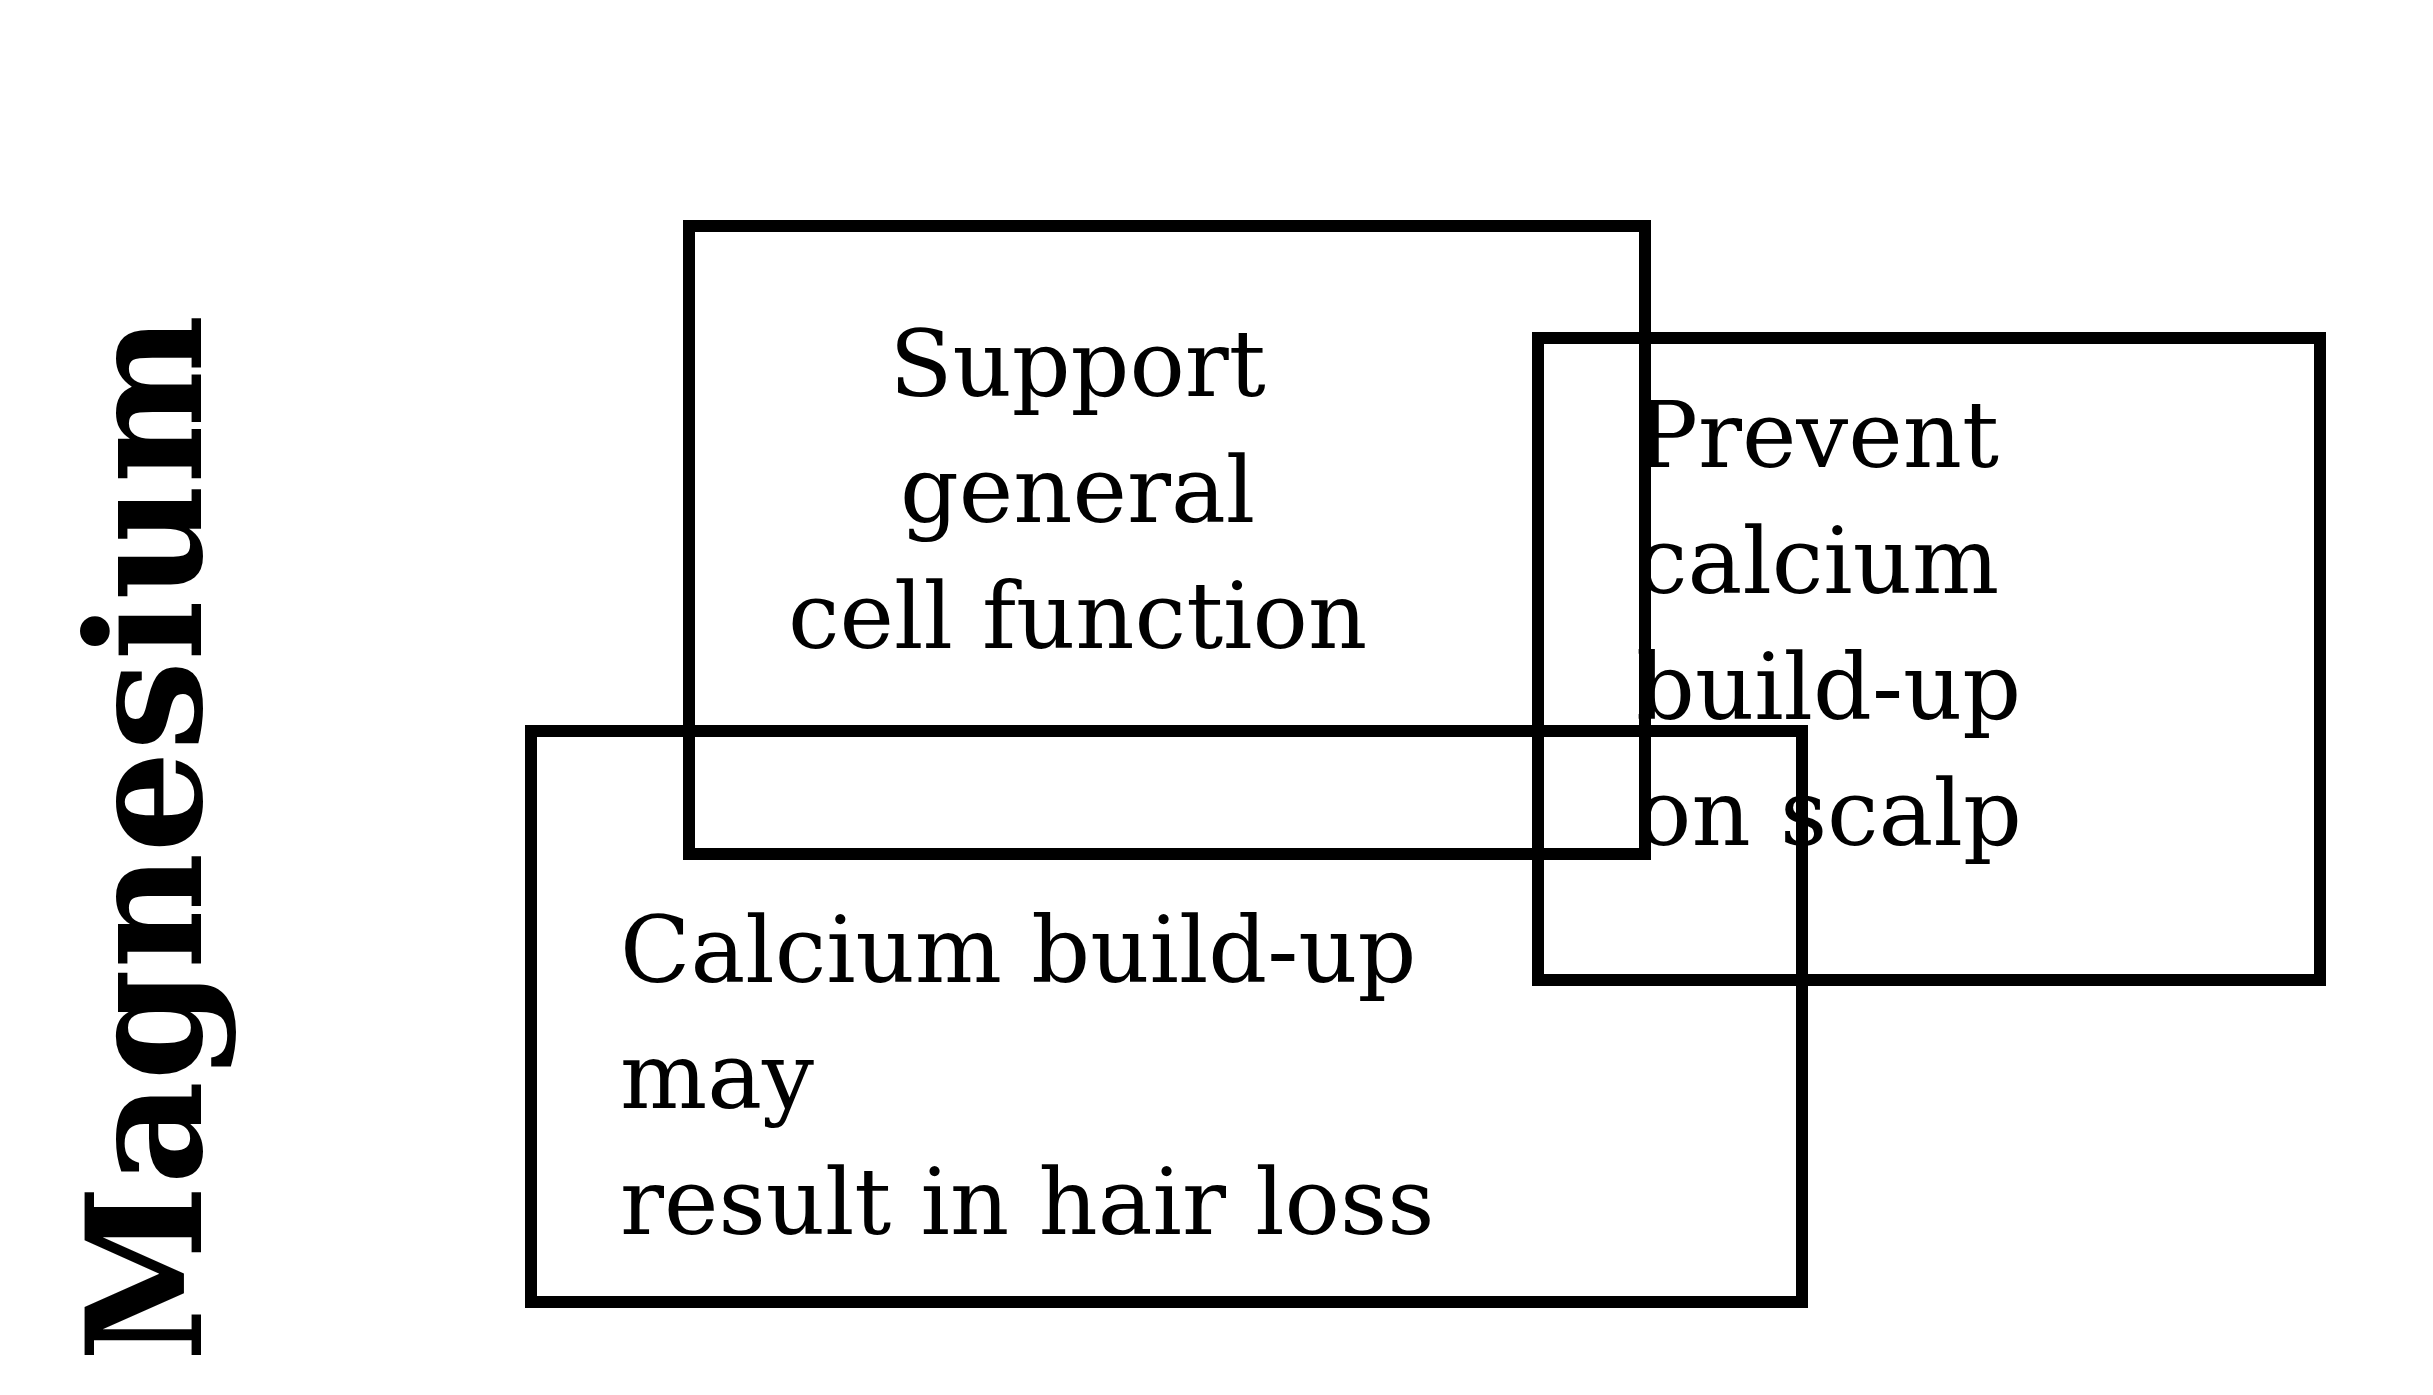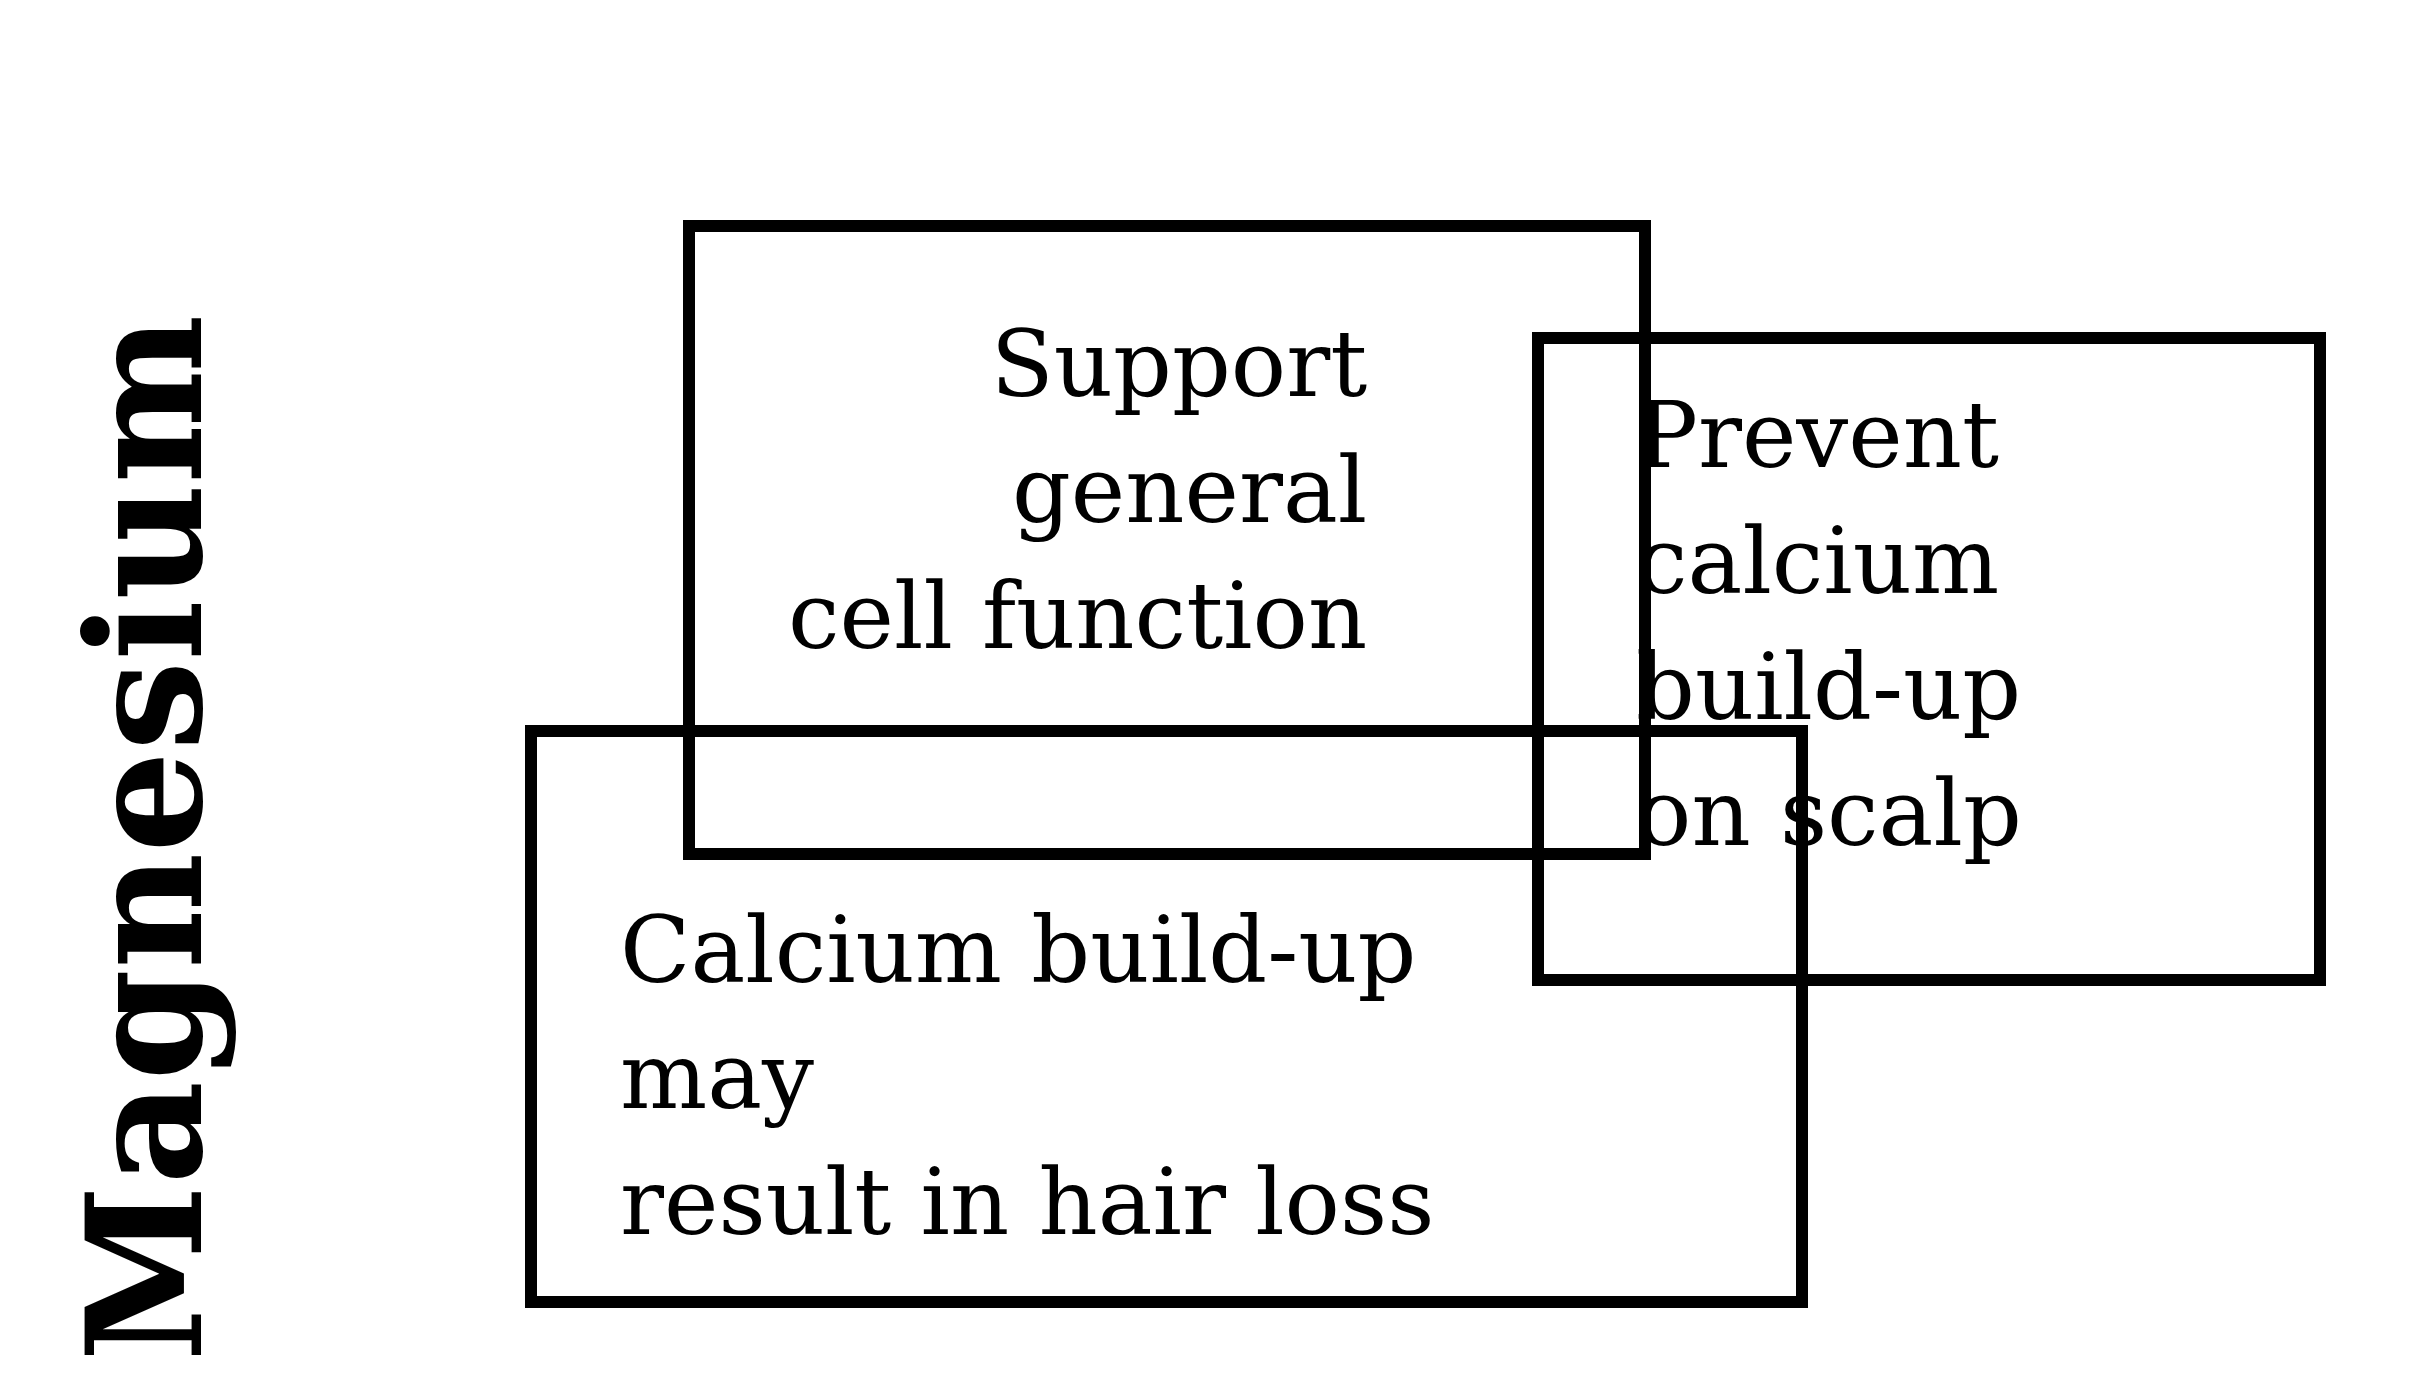--- a/index.html
+++ b/index.html
@@ -43,21 +43,21 @@
   .box-text {
     position: absolute;
     font-size: 92px;
     line-height: 126px;
     white-space: pre-line;
     color: #000000;
   }
   #text-support {
     left: 788px;
     top: 302px;
-    text-align: right;
+    text-align: center;
   }
   #text-prevent {
     left: 1636px;
     top: 373px;
     width: 760px;
   }
   #text-calcium {
     left: 620px;
     top: 888px;
     text-align: left;

